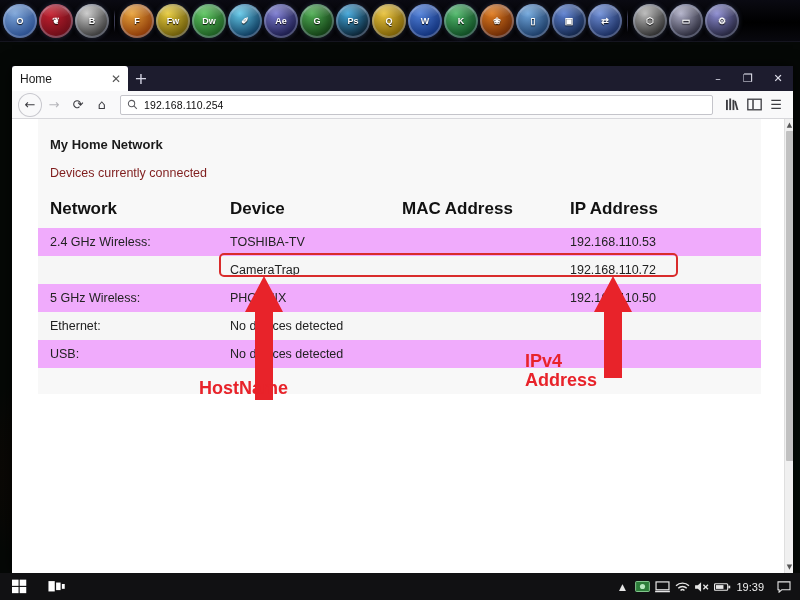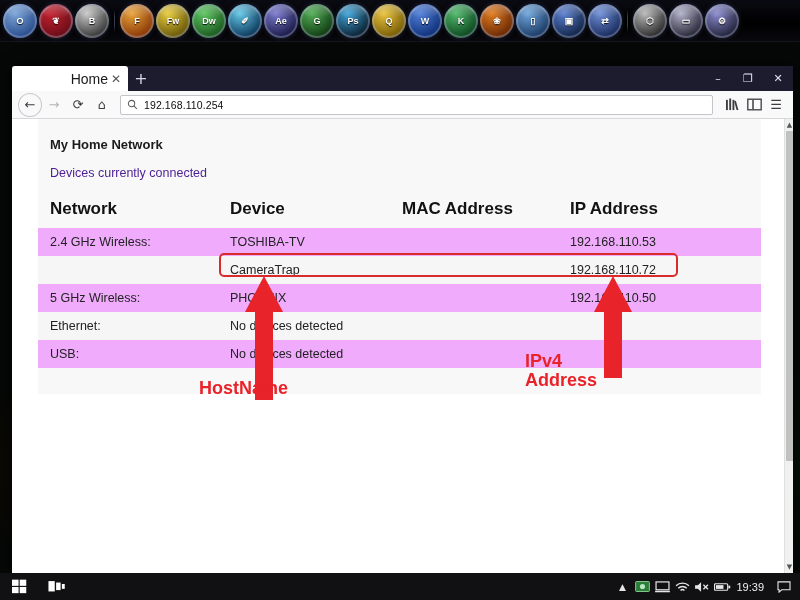--- a/index.html
+++ b/index.html
@@ -80,22 +80,22 @@
   }
   #tab-home {
     width: 116px; height: 25px;
     background: #fff;
     display: flex; align-items: center;
     border-top-left-radius: 3px; border-top-right-radius: 3px;
     position: relative;
   }
   #tab-home .tab-title {
     flex: 1;
-    text-align: right;
-    font-size: 14px;
+    text-align: left;
+    font-size: 12px;
     color: #1a1a1a;
     padding-left: 8px;
     white-space: nowrap; overflow: hidden;
   }
   .tab-close {
     width: 16px; height: 16px;
     margin-right: 4px;
     display: flex; align-items: center; justify-content: center;
     font-size: 12px; color: #555; line-height: 1;
     font-family: "DejaVu Sans", sans-serif;
@@ -171,21 +171,21 @@
     background: #f8f8f8;
     padding: 18px 0 26px 0;
     min-height: 250px;
   }
   #page-title {
     font-size: 13px; font-weight: bold;
     color: #1b1b1b;
     margin: 0 0 14px 12px;
   }
   #page-sub {
-    font-size: 12.5px; color: #4c1d95;
+    font-size: 12.5px; color: #7f1d1d;
     margin: 0 0 16px 12px;
   }
   table#devtable {
     width: 100%;
     border-collapse: collapse;
     table-layout: fixed;
   }
   #devtable th {
     text-align: left;
     font-size: 17px; font-weight: bold;

